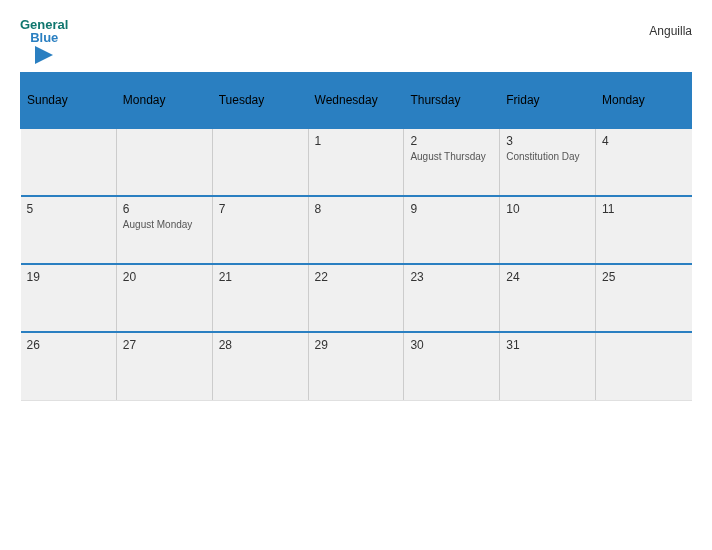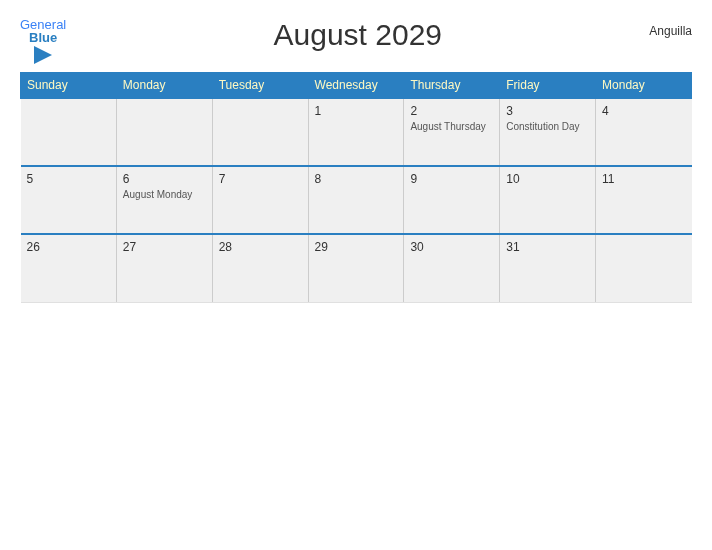--- a/index.html
+++ b/index.html
@@ -26,22 +26,22 @@
     }
 
     .logo {
       display: flex;
       align-items: center;
       gap: 4px;
     }
 
     .logo-text-general {
       font-size: 13px;
-      font-weight: normal;
-      color: #3b82f6;
+      font-weight: bold;
+      color: #0f766e;
       line-height: 1;
     }
 
     .logo-text-blue {
       font-size: 13px;
       font-weight: bold;
       color: #2a7fc1;
       line-height: 1;
     }
 
@@ -61,24 +61,24 @@
     }
 
     
     .calendar-table {
       width: 100%;
       border-collapse: collapse;
     }
 
     .calendar-table thead tr th {
       background-color: #2a7fc1;
-      color: #fef9c3;
+      color: #000000;
       font-size: 12px;
       font-weight: normal;
-      padding: 5px 6px;
+      padding: 20px 6px;
       text-align: left;
       border: 1px solid #2a7fc1;
     }
 
     .calendar-table tbody tr {
       border-top: 2px solid #2a7fc1;
     }
 
     .calendar-table tbody tr td {
       background-color: #f0f0f0;
@@ -129,21 +129,20 @@
       <div style="display:flex; flex-direction:column; line-height:1.1;">
         <span class="logo-text-general">General</span>
         <div style="display:flex; align-items:center; gap:2px;flex-direction:column;">
           <span class="logo-text-blue">Blue</span>
           <svg width="18" height="18" viewBox="0 0 18 18">
             <polygon points="0,0 18,9 0,18" fill="#2a7fc1"></polygon>
           </svg>
         </div>
       </div>
     </div>
-    <h1 class="calendar-title">August 2029</h1>
     <div class="country-name">Anguilla</div>
   </div>
 
   <table class="calendar-table">
     <thead>
       <tr>
         <th>Sunday</th>
         <th>Monday</th>
         <th>Tuesday</th>
         <th>Wednesday</th>
@@ -191,20 +190,43 @@
           </td>
           <td>
             <span class="day-number">10</span>
           </td>
           <td>
             <span class="day-number">11</span>
           </td>
         </tr>
         <tr>
           <td>
+            <span class="day-number">19</span>
+          </td>
+          <td>
+            <span class="day-number">20</span>
+          </td>
+          <td>
+            <span class="day-number">21</span>
+          </td>
+          <td>
+            <span class="day-number">22</span>
+          </td>
+          <td>
+            <span class="day-number">23</span>
+          </td>
+          <td>
+            <span class="day-number">24</span>
+          </td>
+          <td>
+            <span class="day-number">25</span>
+          </td>
+        </tr>
+        <tr>
+          <td>
             <span class="day-number">26</span>
           </td>
           <td>
             <span class="day-number">27</span>
           </td>
           <td>
             <span class="day-number">28</span>
           </td>
           <td>
             <span class="day-number">29</span>

